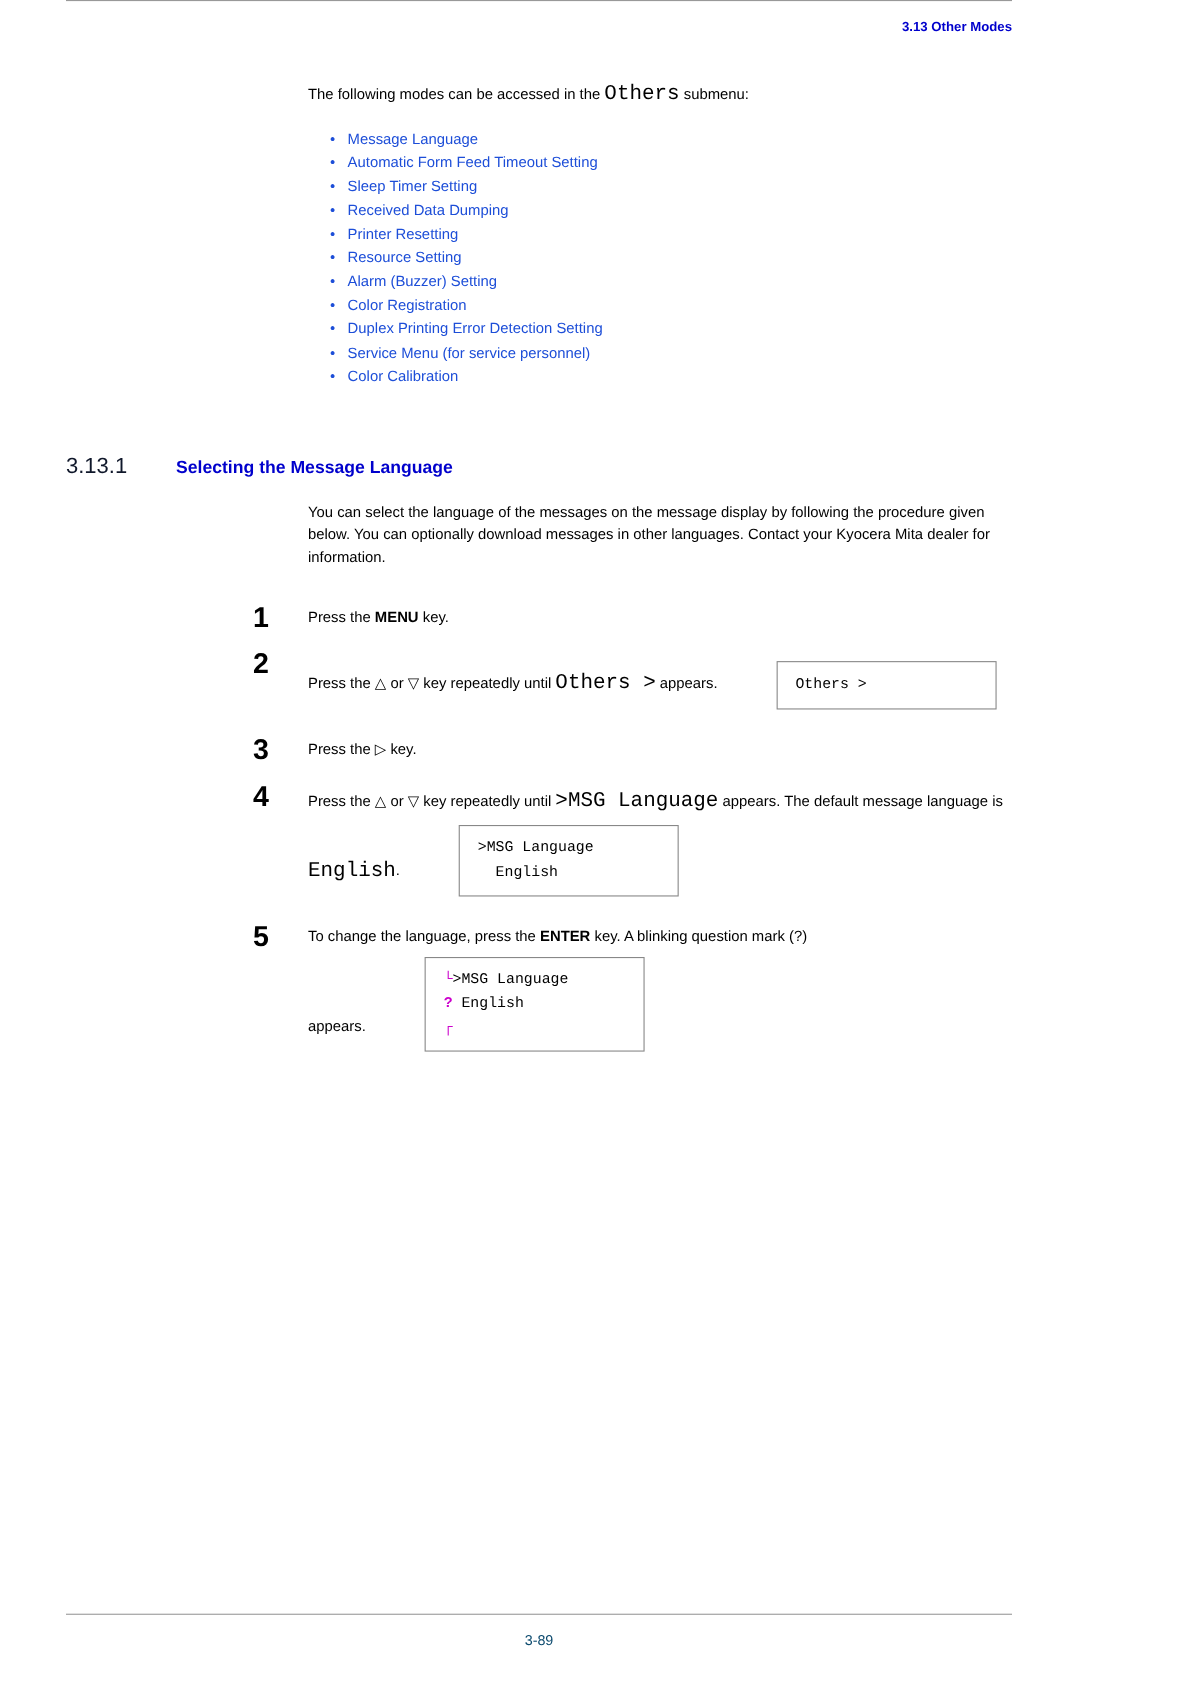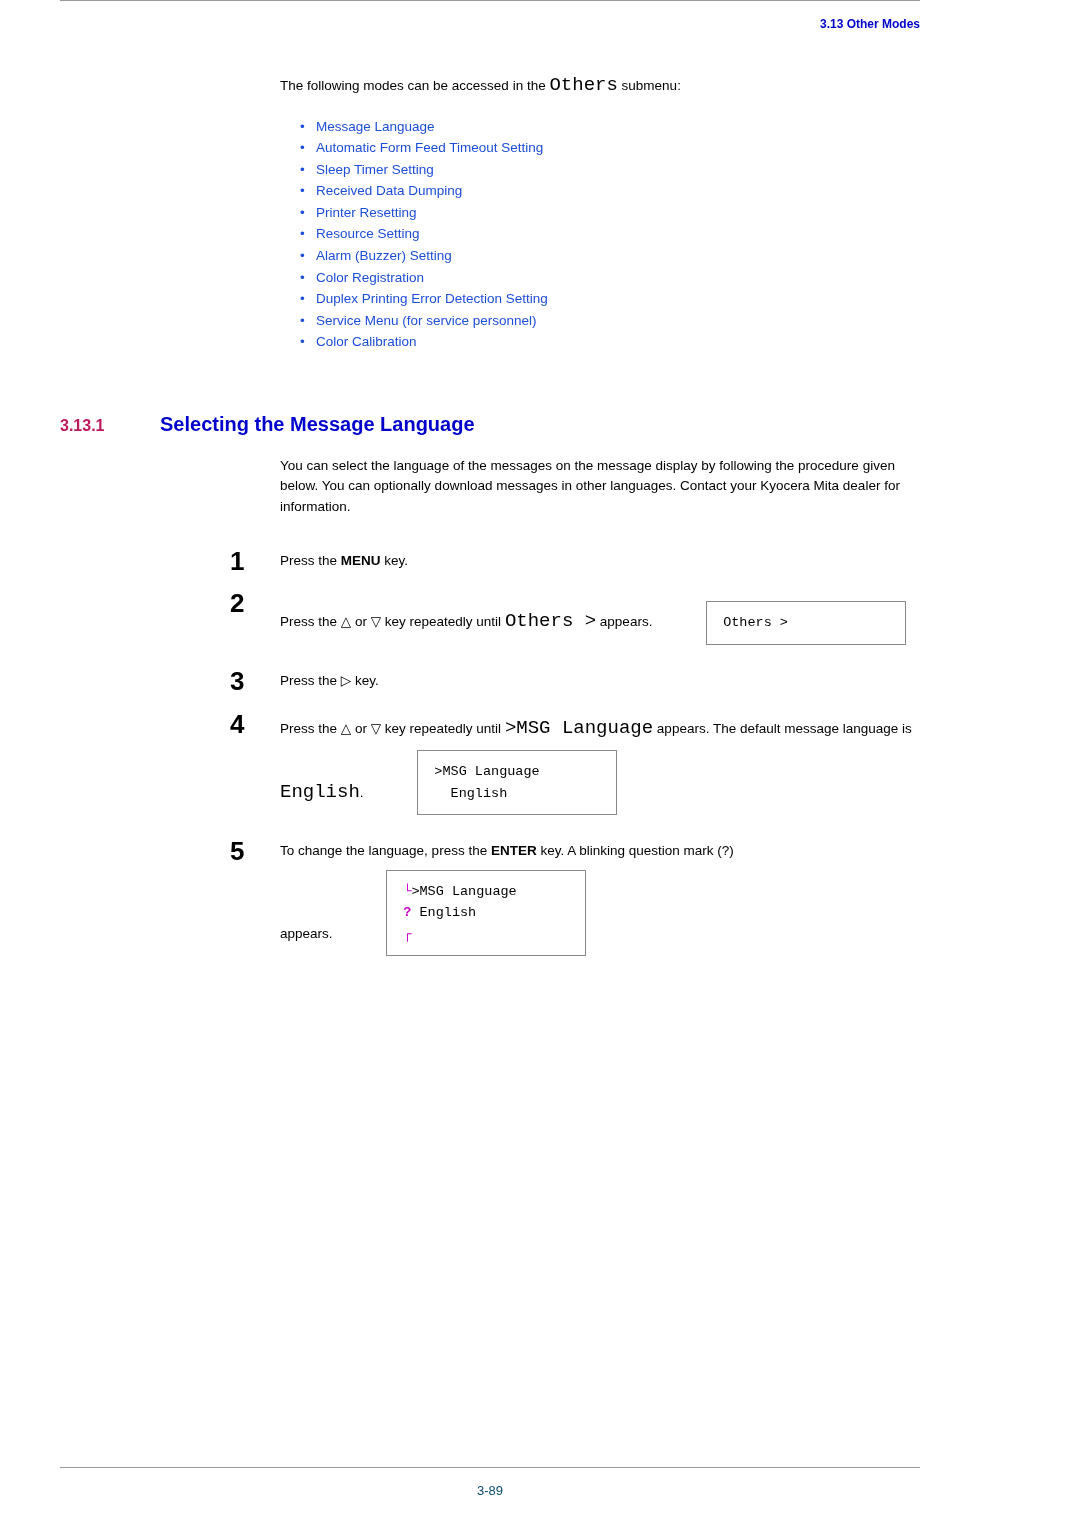--- a/index.html
+++ b/index.html
@@ -99,29 +99,29 @@
     }
 
     
     .subsection-heading {
       display: flex;
       align-items: baseline;
       margin-bottom: 20px;
     }
 
     .subsection-number {
-      font-size: 16px;
-      font-weight: bold;
-      color: #be185d;
+      font-size: 20px;
+      font-weight: normal;
+      color: #0f172a;
       margin-right: 20px;
       min-width: 80px;
     }
 
     .subsection-title {
-      font-size: 20px;
+      font-size: 16px;
       font-weight: bold;
       color: #0000cc;
     }
 
     
     .step-container {
       display: flex;
       align-items: flex-start;
       margin-left: 170px;
       margin-bottom: 14px;

